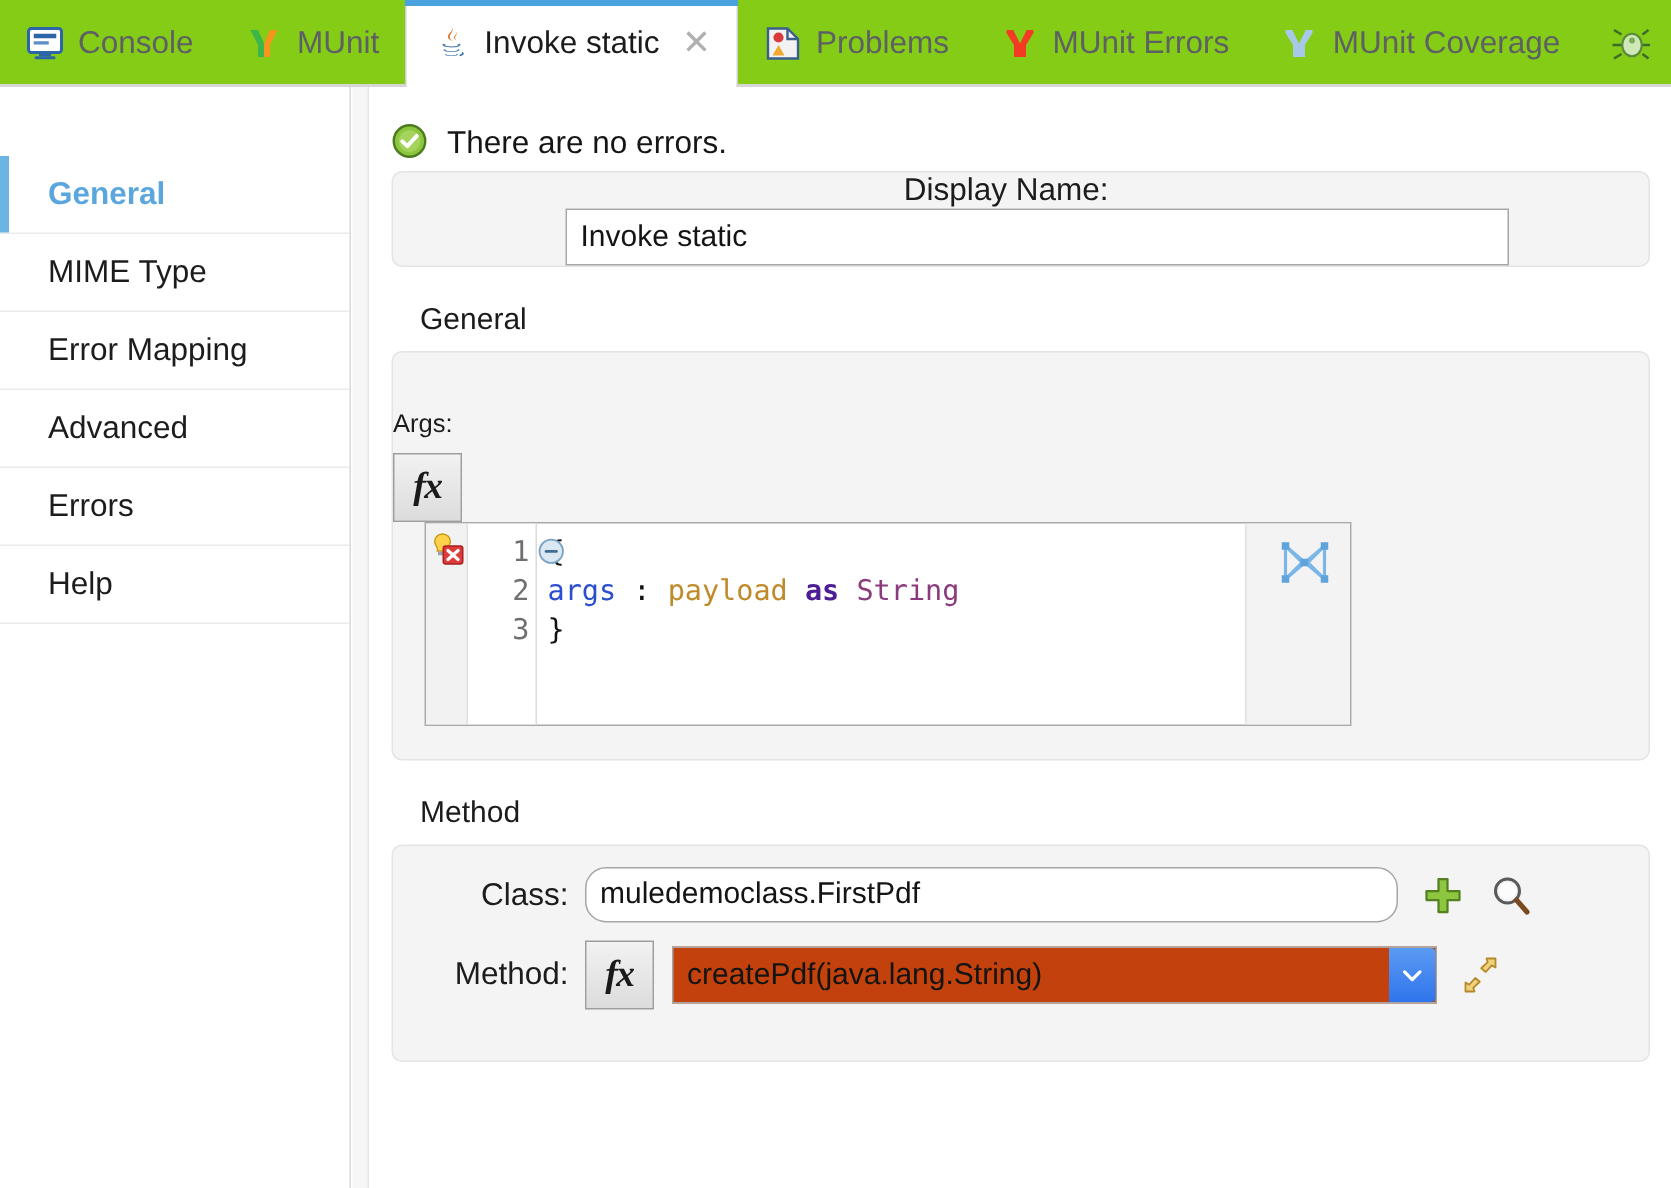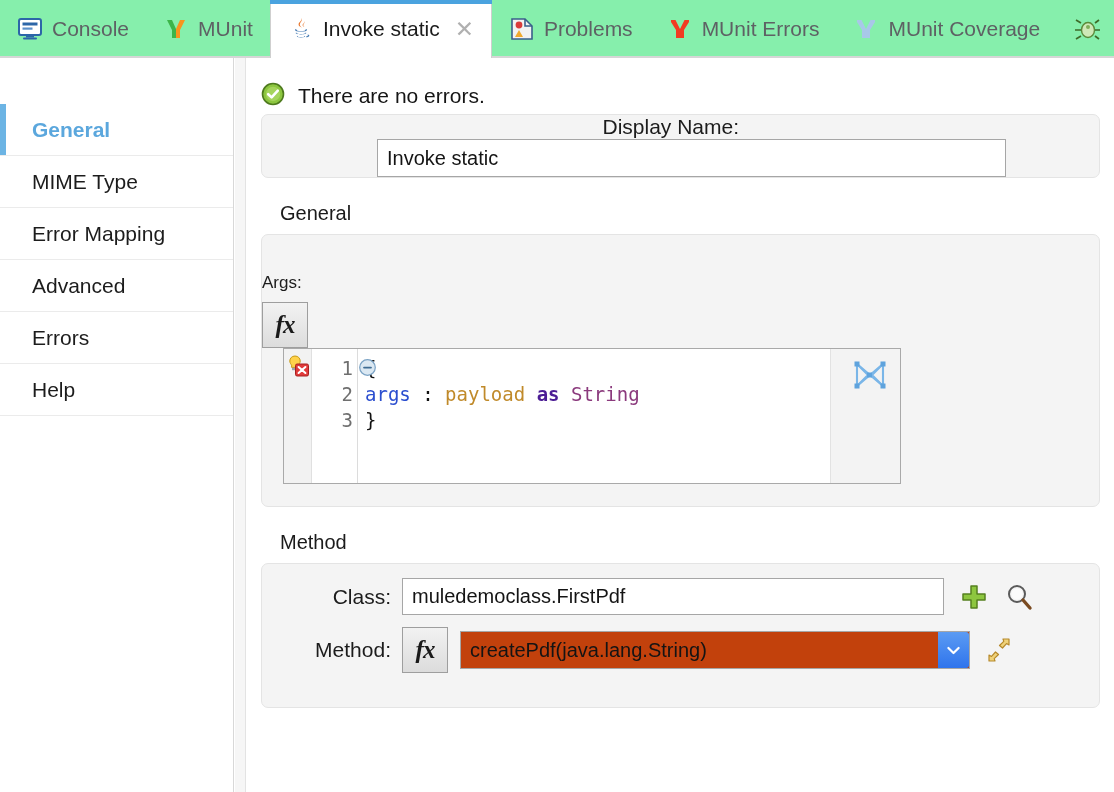--- a/index.html
+++ b/index.html
@@ -8,21 +8,21 @@
     width: 1114px; height: 792px;
     font-family: "Liberation Sans", sans-serif;
     background: #ffffff;
     overflow: hidden;
   }
   #root { position: relative; width: 1114px; height: 792px; }
 
   
   .tabbar {
     position: absolute; left: 0; top: 0; width: 1114px; height: 58px;
-    background: #86efac;
+    background: #84cc16;
     display: flex; align-items: flex-end;
   }
   .tabbar-underline {
     position: absolute; left: 0; bottom: 0; width: 1114px; height: 2px;
     background: #d6d6d6;
   }
   .tab {
     position: relative;
     height: 58px;
     display: flex; align-items: center;
@@ -199,27 +199,27 @@
   .bulb-mark { position: absolute; left: 2px; top: 4px; width: 24px; height: 24px; }
   .dw-icon {
     position: absolute; right: 12px; top: 10px;
     width: 36px; height: 32px;
   }
   .ed-rightpad {
     width: 70px; background: #f3f3f3; border-left: 1px solid #e2e2e2;
   }
 
   
-  .method-panel { padding: 14px 0 22px 12px; }
+  .method-panel { padding: 14px 0 22px 0; }
   .mrow { display: flex; align-items: center; margin-bottom: 12px; }
   .mrow-label {
     font-size: 21px; color: #1c1c1c;
     width: 128px; text-align: right; padding-right: 11px;
   }
-  .class-field { width: 542px; height: 37px; }
+  .class-field { width: 542px; height: 37px; border-radius: 14px; }
   .icon-btn { width: 30px; height: 30px; margin-left: 15px; flex:0 0 30px; }
   .combo {
     width: 510px; height: 38px;
     background: #c2410c; border: 1px solid #a6a6a6;
     display: flex; align-items: center;
     position: relative;
     margin-left: 12px;
   }
   .combo-text { font-size: 20px; color: #141414; padding-left: 9px; }
   .combo-arrow {

